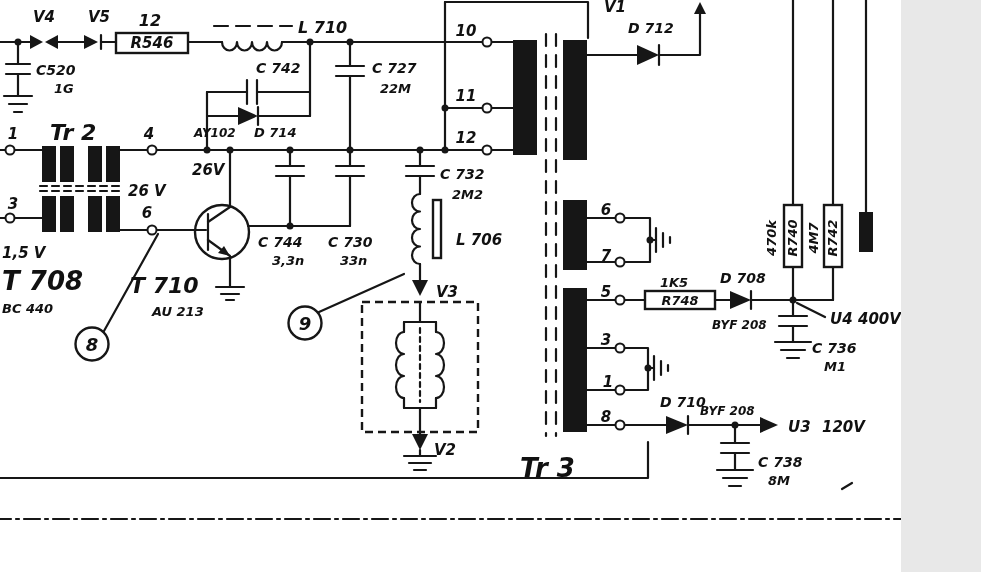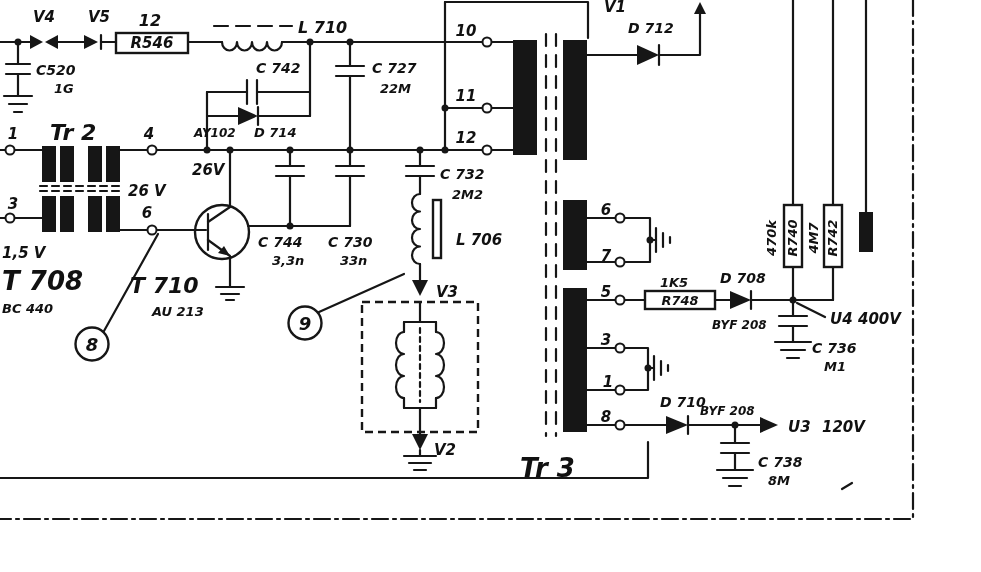--- a/index.html
+++ b/index.html
@@ -1,16 +1,16 @@
 <!DOCTYPE html>
 <html><head>
 <meta charset="utf-8">
 <style>
   html,body { margin:0; padding:0; background:#e8e8e8; }
-  .stage { position:relative; width:981px; height:572px; background:#ffffff; overflow:hidden; }
+  .stage { position:relative; width:901px; height:572px; background:#ffffff; overflow:hidden; }
   svg { display:block; }
   .w   { stroke:#161616; stroke-width:2.2; fill:none; stroke-linecap:round; stroke-linejoin:round; }
   .comp{ stroke:#161616; stroke-width:2.4; fill:none; }
   .blk { fill:#161616; stroke:none; }
   .dot { fill:#161616; stroke:none; }
   .term{ fill:#ffffff; stroke:#161616; stroke-width:2; }
   text { fill:#111111; font-family:"DejaVu Sans", sans-serif; font-weight:bold; font-style:italic; }
   .t12{font-size:12px} .t13{font-size:13px} .t14{font-size:14px} .t15{font-size:15px}
   .t16{font-size:16px} .t18{font-size:18px} .t22{font-size:22px} .t26{font-size:26px}
   .mid{text-anchor:middle}

